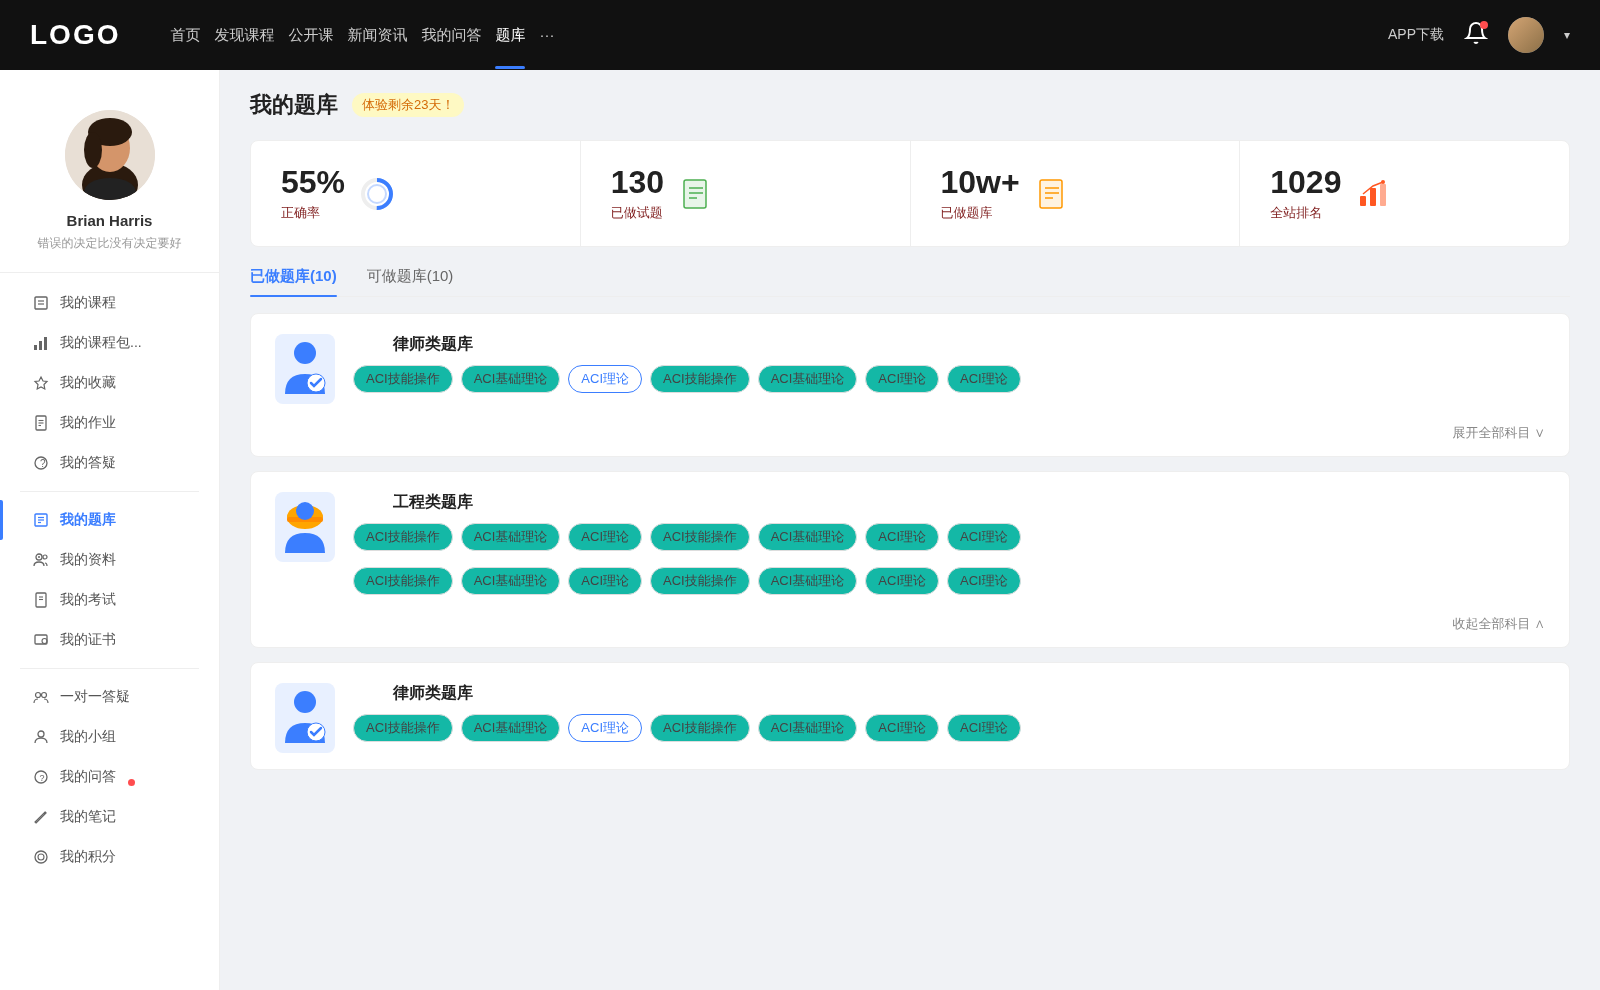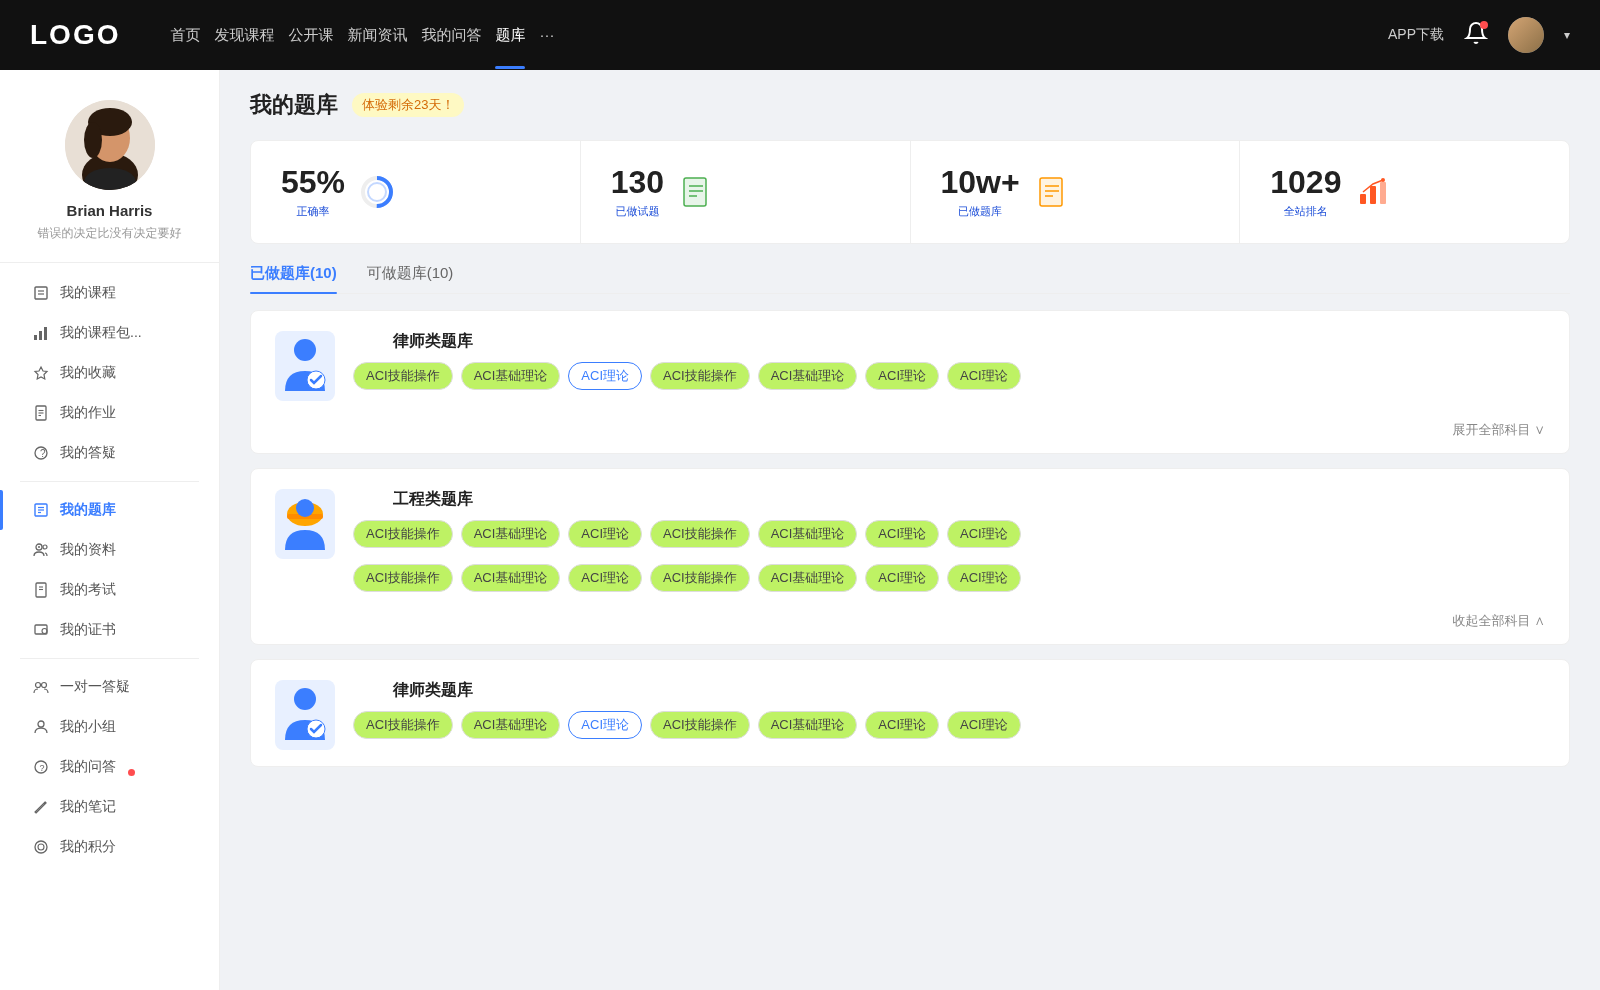--- a/index.html
+++ b/index.html
@@ -106,21 +106,21 @@
       width: 220px;
       background: #fff;
       border-right: 1px solid #eee;
       flex-shrink: 0;
       padding-bottom: 40px;
     }
     .sidebar-profile {
       display: flex;
       flex-direction: column;
       align-items: center;
-      padding: 30px 20px 20px;
+      padding: 40px 20px 20px;
       border-bottom: 1px solid #eee;
     }
     .profile-avatar {
       width: 90px; height: 90px;
       border-radius: 50%;
       background: #e8e0d8;
       overflow: hidden;
       margin-bottom: 12px;
     }
     .profile-name {
@@ -226,24 +226,23 @@
     }
     .stat-item:last-child { border-right: none; }
     .stat-text { }
     .stat-value {
       font-size: 32px;
       font-weight: 700;
       color: #222;
       line-height: 1.1;
     }
     .stat-label {
-      font-size: 11px;
-      color: #1d4ed8;
+      font-size: 13px;
+      color: #7f1d1d;
       margin-top: 4px;
-      text-align: center;
     }
     .stat-icon {
       width: 36px; height: 36px;
       display: flex; align-items: center; justify-content: center;
     }
 
     
     .tabs-row {
       display: flex;
       gap: 30px;
@@ -306,21 +305,21 @@
       flex-wrap: wrap;
       gap: 8px;
     }
     .bank-tag {
       font-size: 13px;
       color: #444;
       padding: 4px 12px;
       border: 1px solid #ddd;
       border-radius: 16px;
       cursor: pointer;
-      background: #bef264;
+      background: #14b8a6;
     }
     .bank-tag.selected {
       border-color: #3b7eff;
       color: #3b7eff;
       background: #fff;
     }
     .bank-expand {
       font-size: 13px;
       color: #888;
       text-align: right;

